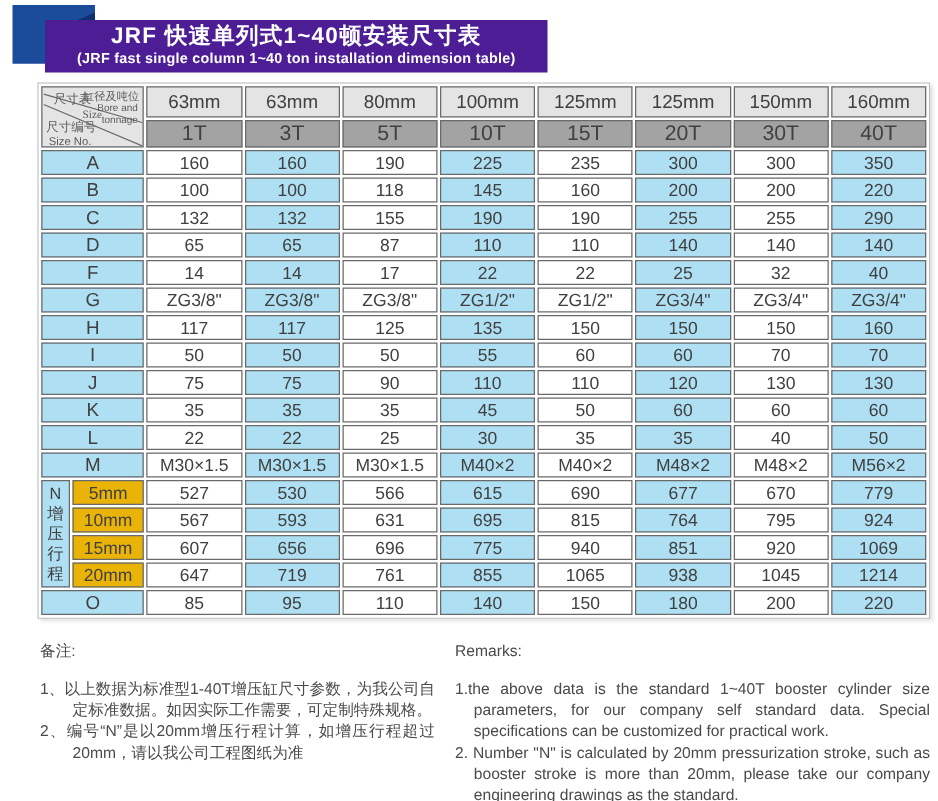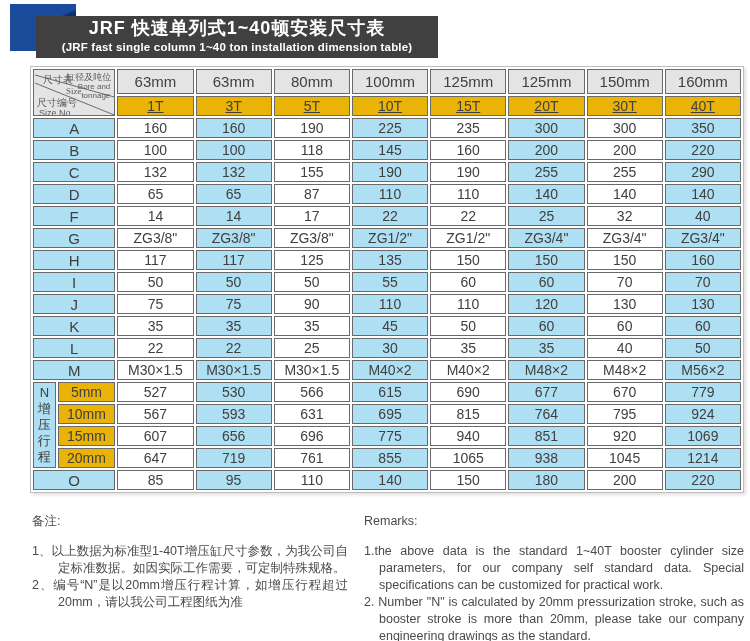--- a/index.html
+++ b/index.html
@@ -2,33 +2,33 @@
 <html><head>
 <meta charset="utf-8">
 <style>
   html,body{margin:0;padding:0;background:#ffffff;}
   body{width:750px;height:641px;position:relative;font-family:"Liberation Sans",sans-serif;overflow:hidden;}
 
   
   .navy-square{position:absolute;left:10px;top:4px;width:66px;height:47px;background:#1b4b9b;}
   .banner-fold{position:absolute;left:62px;top:10px;width:0;height:0;
     border-left:14px solid transparent;border-bottom:6px solid #0e3270;}
-  .banner{position:absolute;left:36px;top:16px;width:402px;height:42px;background:#404040;
+  .banner{position:absolute;left:36px;top:16px;width:402px;height:42px;background:#4c1d95;
     color:#fff;text-align:center;}
   .banner-title{font-size:18px;font-weight:bold;line-height:23px;letter-spacing:1px;margin-top:1px;}
   .banner-subtitle{font-size:11.5px;font-weight:bold;line-height:15px;letter-spacing:.2px;}
 
   
   .table-frame{position:absolute;left:30px;top:66px;width:712px;background:#fff;
     border:1px solid #bdbdbd;box-shadow:2px 2px 3px rgba(0,0,0,.12);}
   table.dim{border-collapse:separate;border-spacing:2px;width:100%;table-layout:fixed;background:#fff;}
   table.dim th,table.dim td{border:1px solid #6a6a6a;text-align:center;vertical-align:middle;
     font-weight:normal;color:#404040;padding:0;overflow:hidden;white-space:nowrap;}
   th.bore{height:23px;background:#e4e4e4;font-size:15px;color:#4a4a4a;}
-  th.ton{height:18px;background:#eab308;font-size:14px;color:#4a4a4a;text-decoration:underline;}
+  th.ton{height:18px;background:#a3a3a3;font-size:17px;color:#4a4a4a;}
   td.val{height:18px;font-size:14px;}
   td.white{background:#ffffff;}
   td.blue{background:#aedff2;}
   td.label-cell{background:#aedff2;font-size:15px;height:18px;}
   td.sub-label{background:#eab308;font-size:14px;height:18px;}
   td.n-letter{background:#aedff2;font-size:13px;line-height:16px;padding:2px 0;white-space:normal;}
 
   
   th.corner{background:#e4e4e4;position:relative;padding:0;}
   th.corner svg{position:absolute;left:0;top:0;width:100%;height:100%;}

